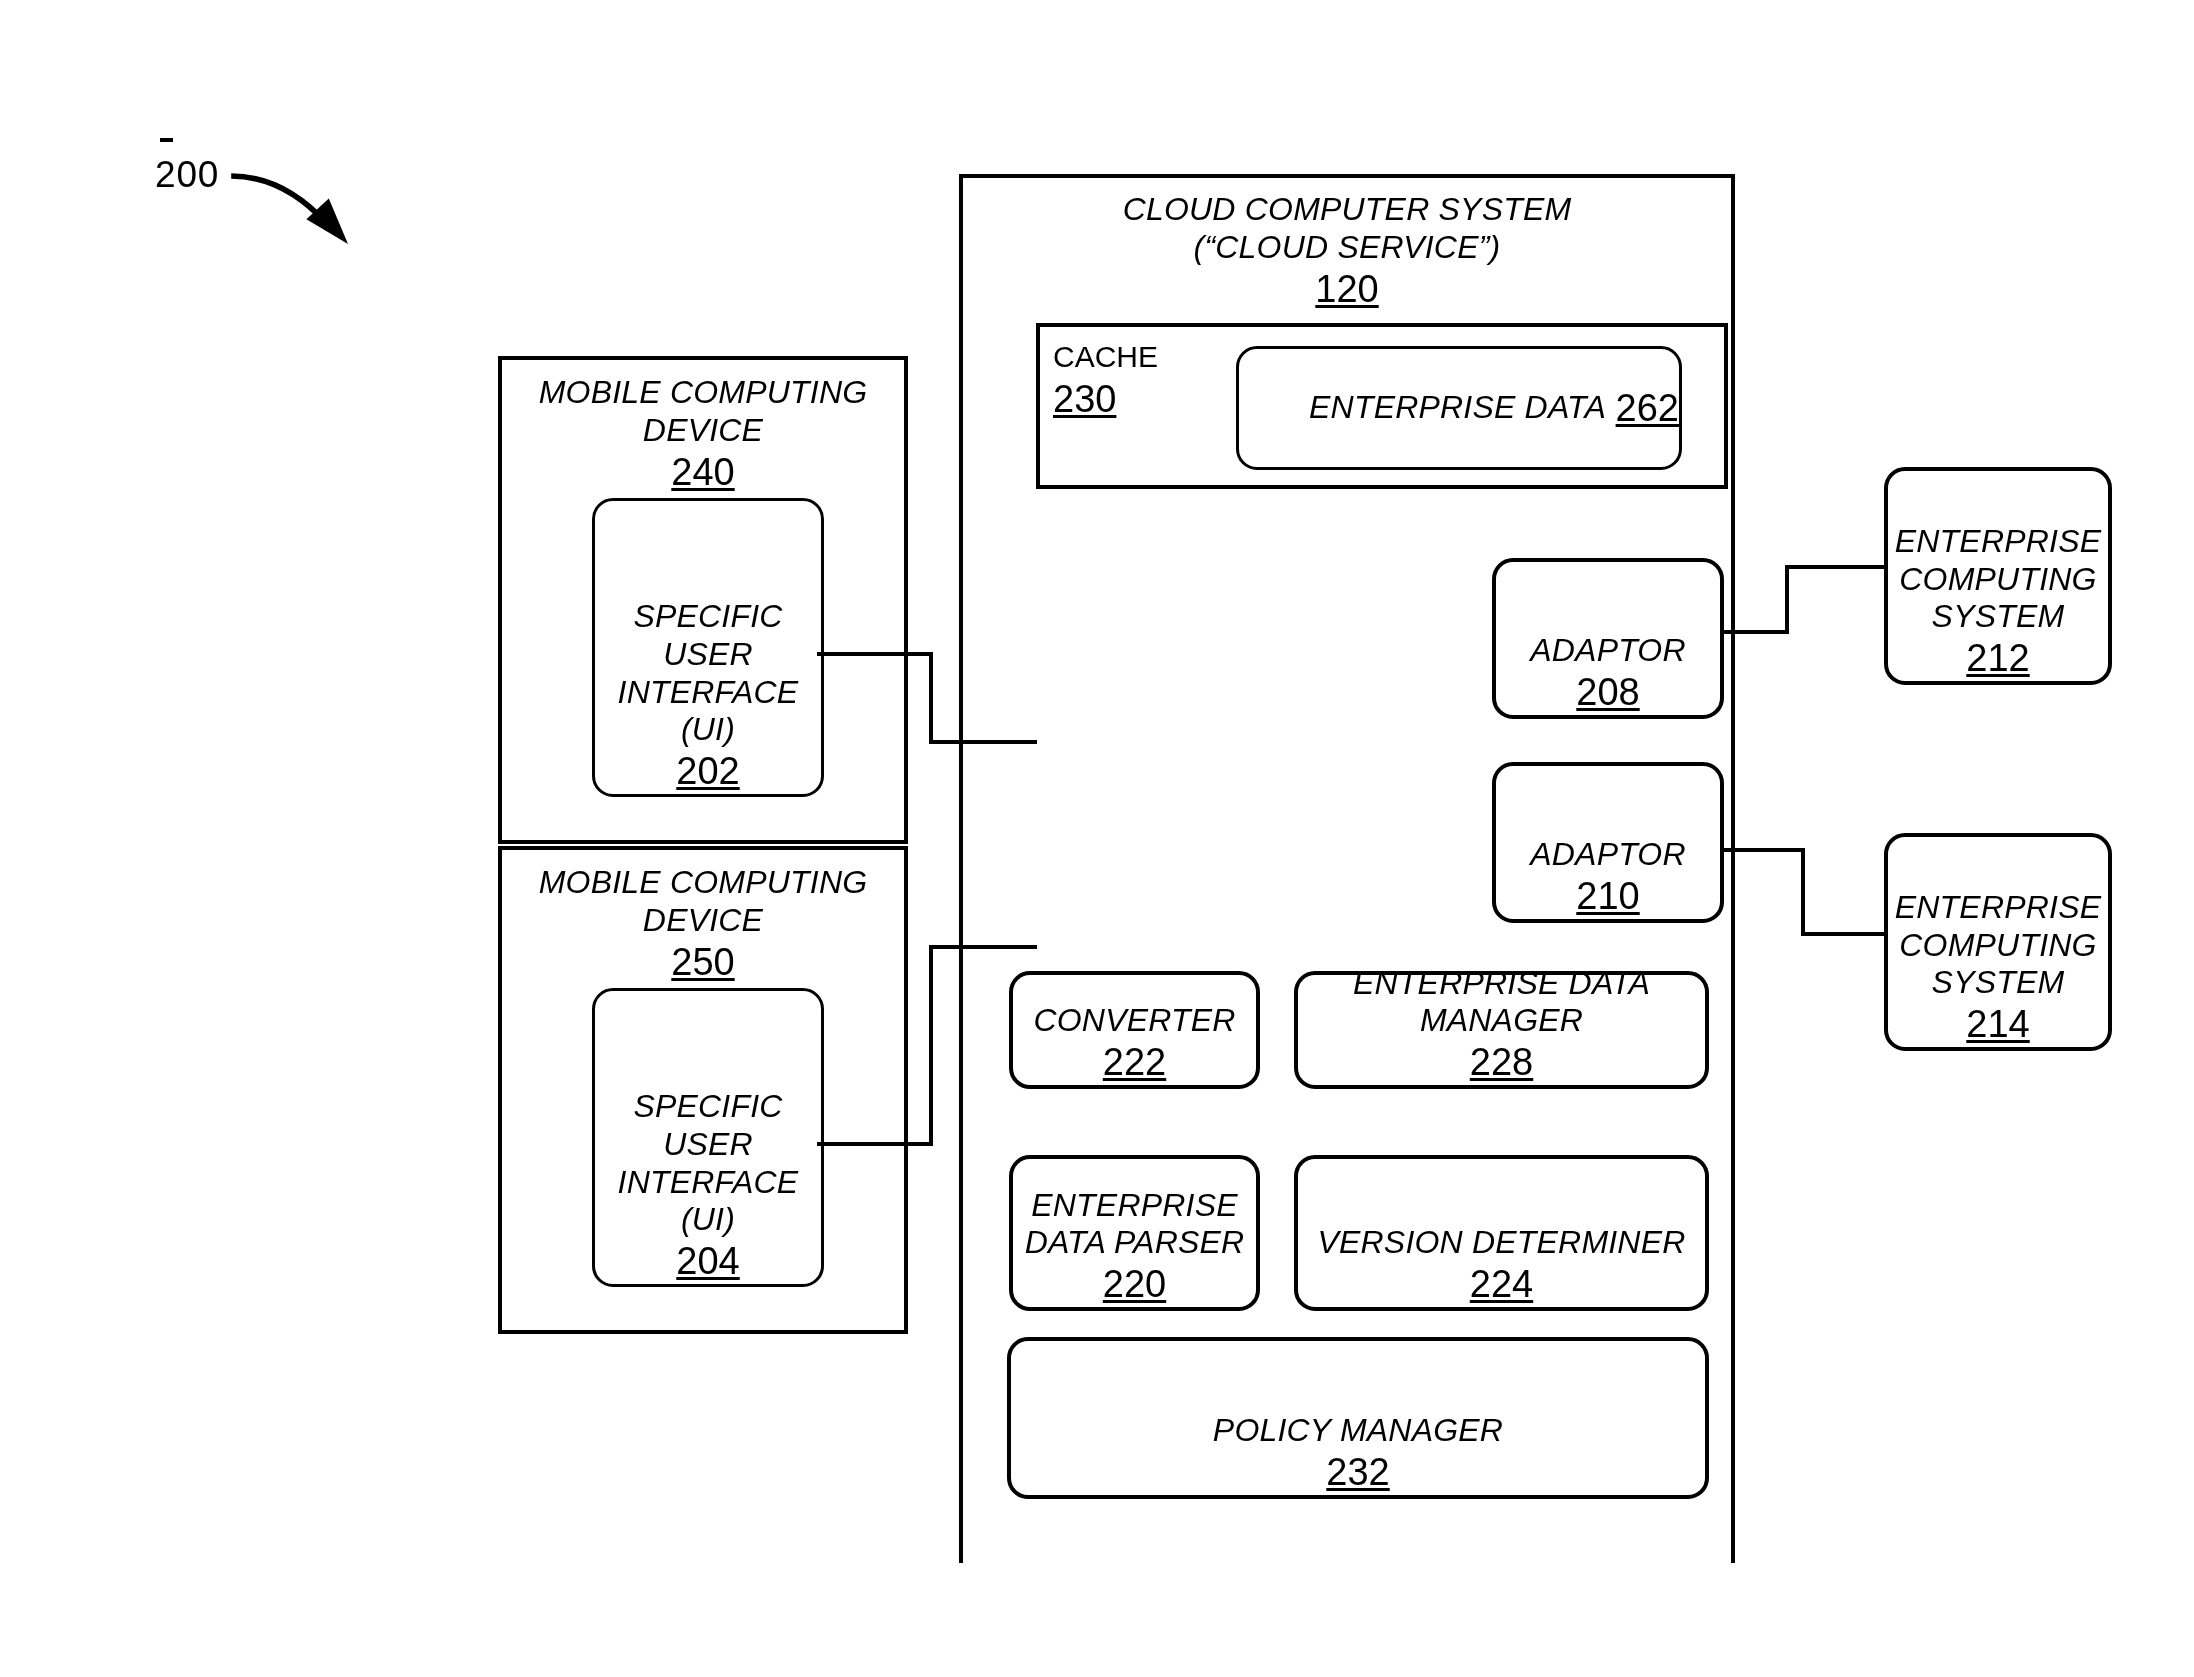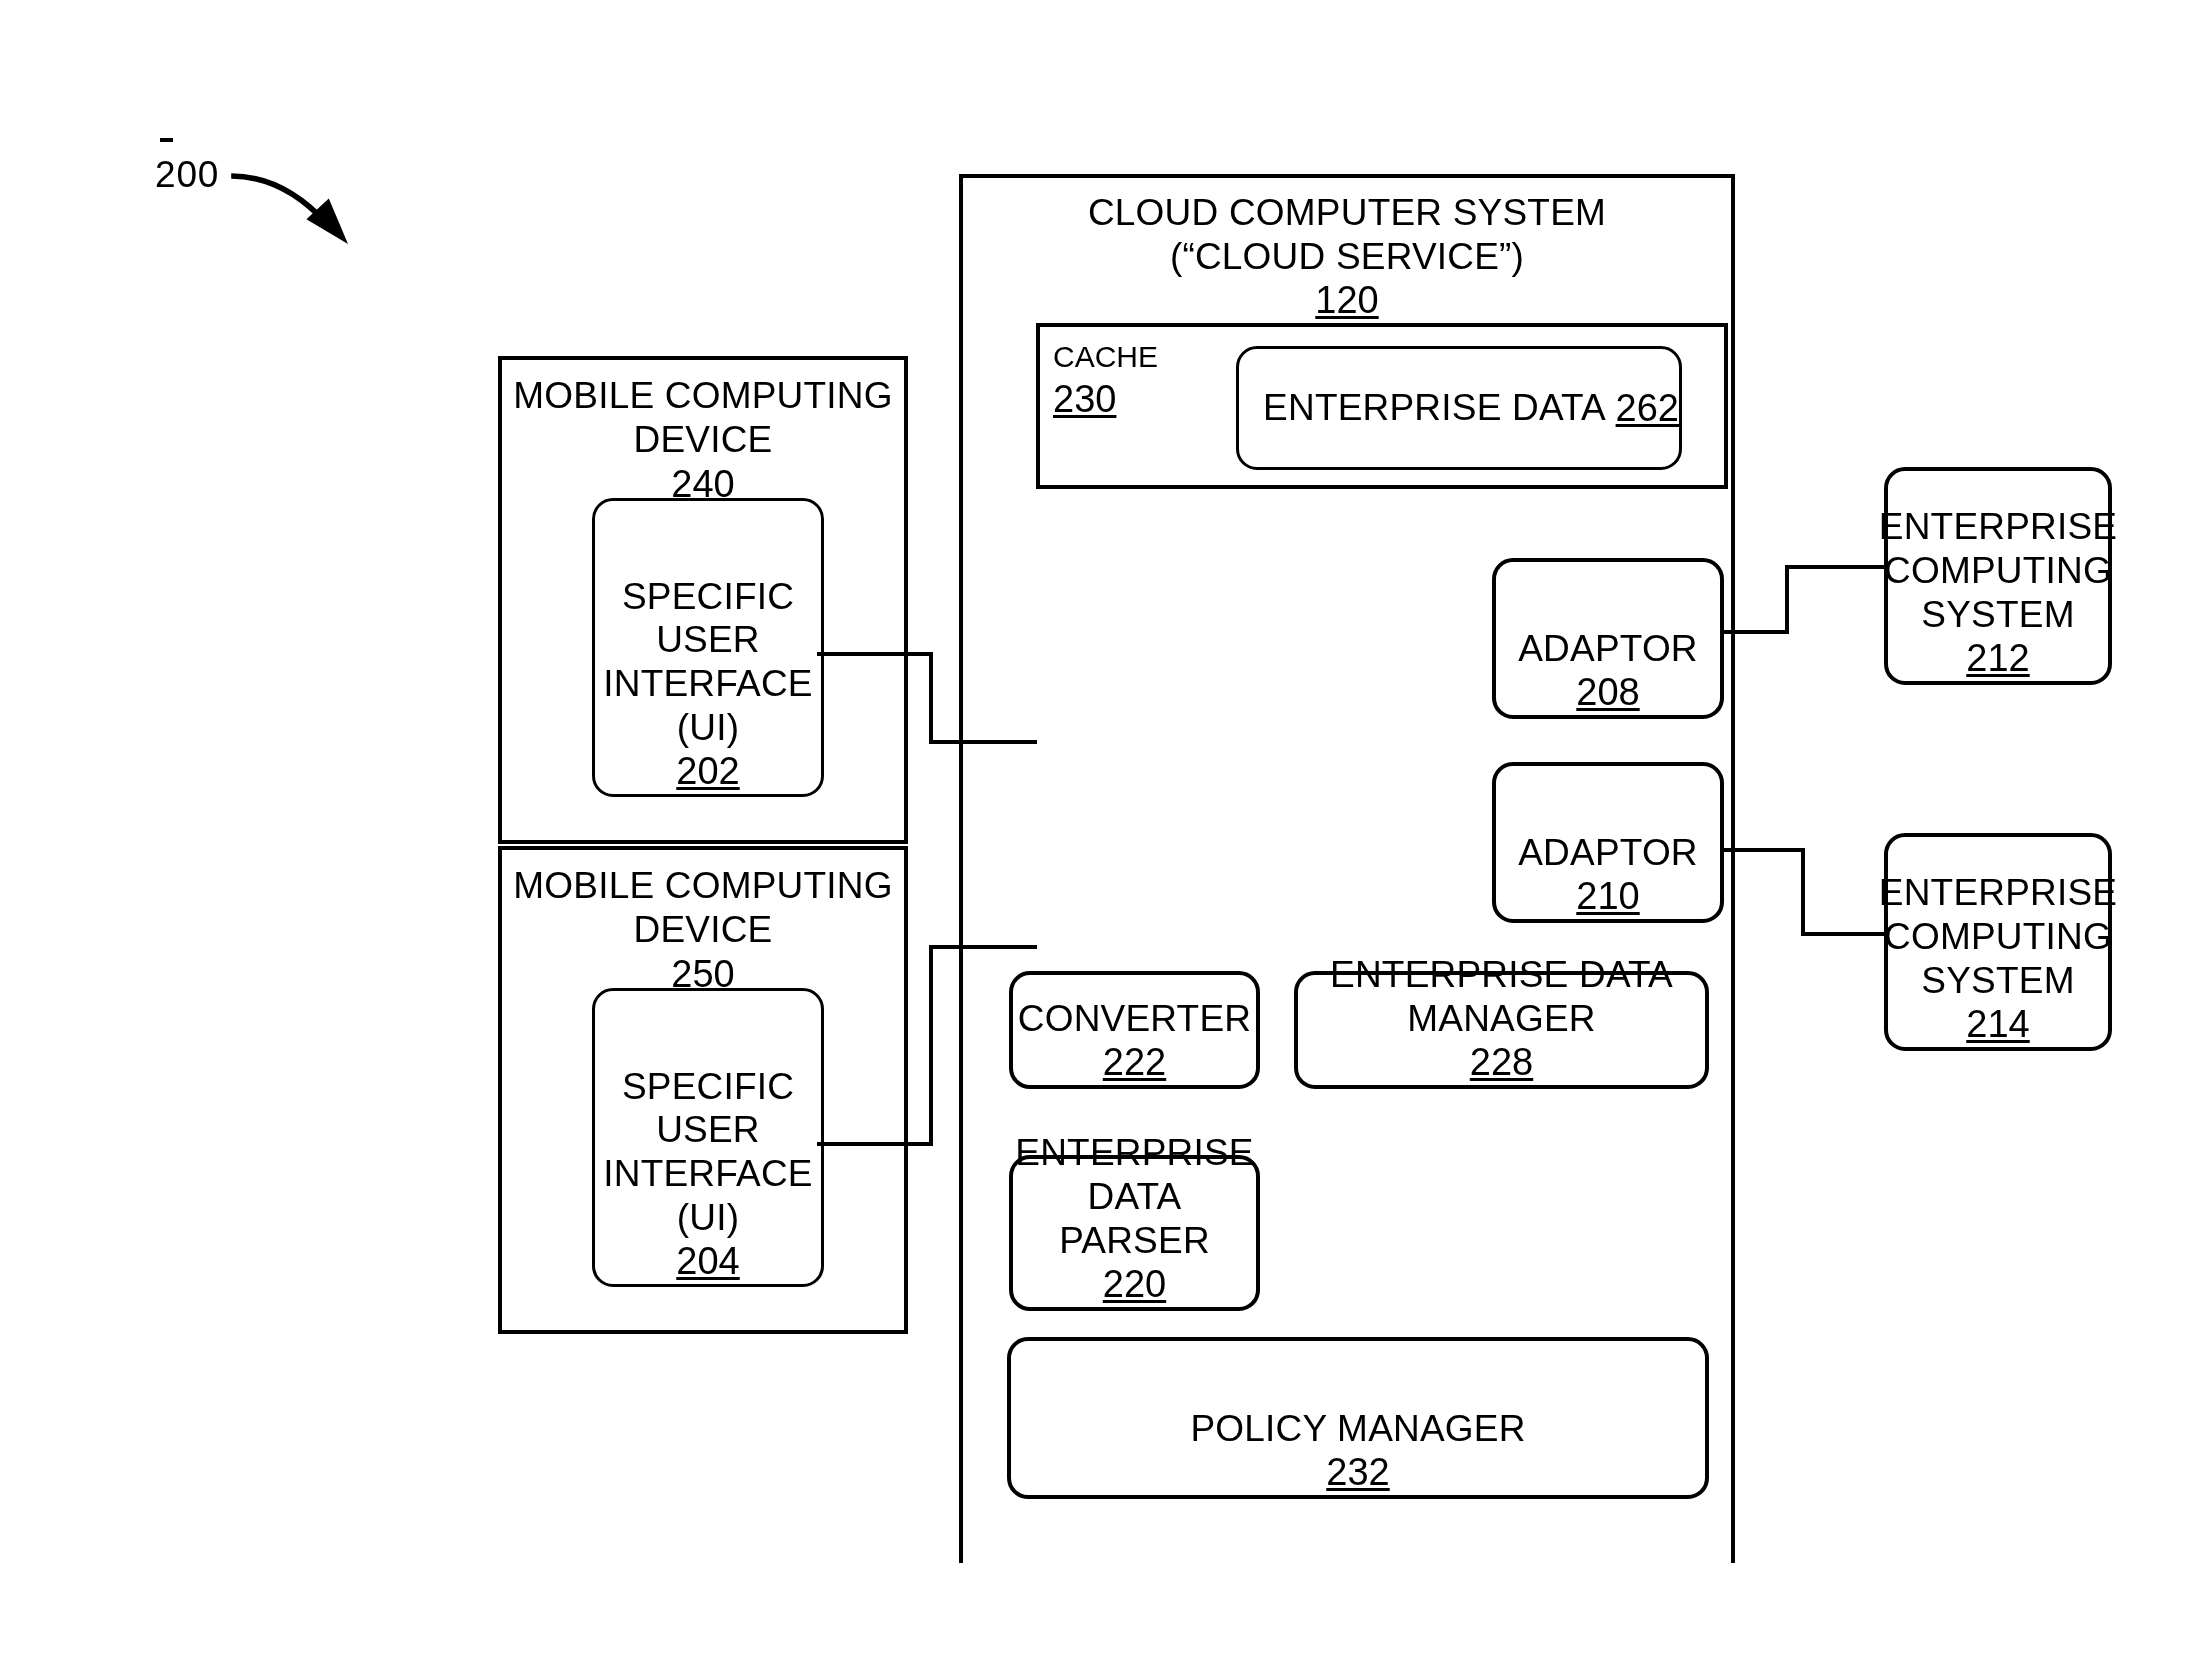--- a/index.html
+++ b/index.html
@@ -22,23 +22,24 @@
     border: 4px solid #000;
     background: #fff;
     display: flex;
     flex-direction: column;
     align-items: center;
     text-align: center;
     line-height: 1.18;
   }
   .box.thin { border-width: 3.2px; }
   .box-label {
-    font-size: 37px;
+    font-size: 32px;
     letter-spacing: 0.2px;
     white-space: pre-line;
+    font-style: italic;
   }
   .ref {
     font-size: 38px;
     text-decoration: underline;
     text-underline-offset: 3.2px;
   }
   .centered-stack {
     justify-content: flex-end;
     border-radius: 21px;
   }
@@ -153,20 +154,24 @@
 MANAGER</div>
     <div class="ref">228</div>
   </div>
 
   <div class="box centered-stack" style="left:1009px; top:1155px; width:251px; height:156px;">
     <div class="box-label">ENTERPRISE
 DATA PARSER</div>
     <div class="ref">220</div>
   </div>
 
+  <div class="box centered-stack" style="left:1294px; top:1155px; width:415px; height:156px;">
+    <div class="box-label">VERSION DETERMINER</div>
+    <div class="ref">224</div>
+  </div>
 
   <div class="box centered-stack" style="left:1007px; top:1337px; width:702px; height:162px;">
     <div class="box-label">POLICY MANAGER</div>
     <div class="ref">232</div>
   </div>
 
   <div class="box centered-stack" style="left:1884px; top:467px; width:228px; height:218px;">
     <div class="box-label">ENTERPRISE
 COMPUTING
 SYSTEM</div>

